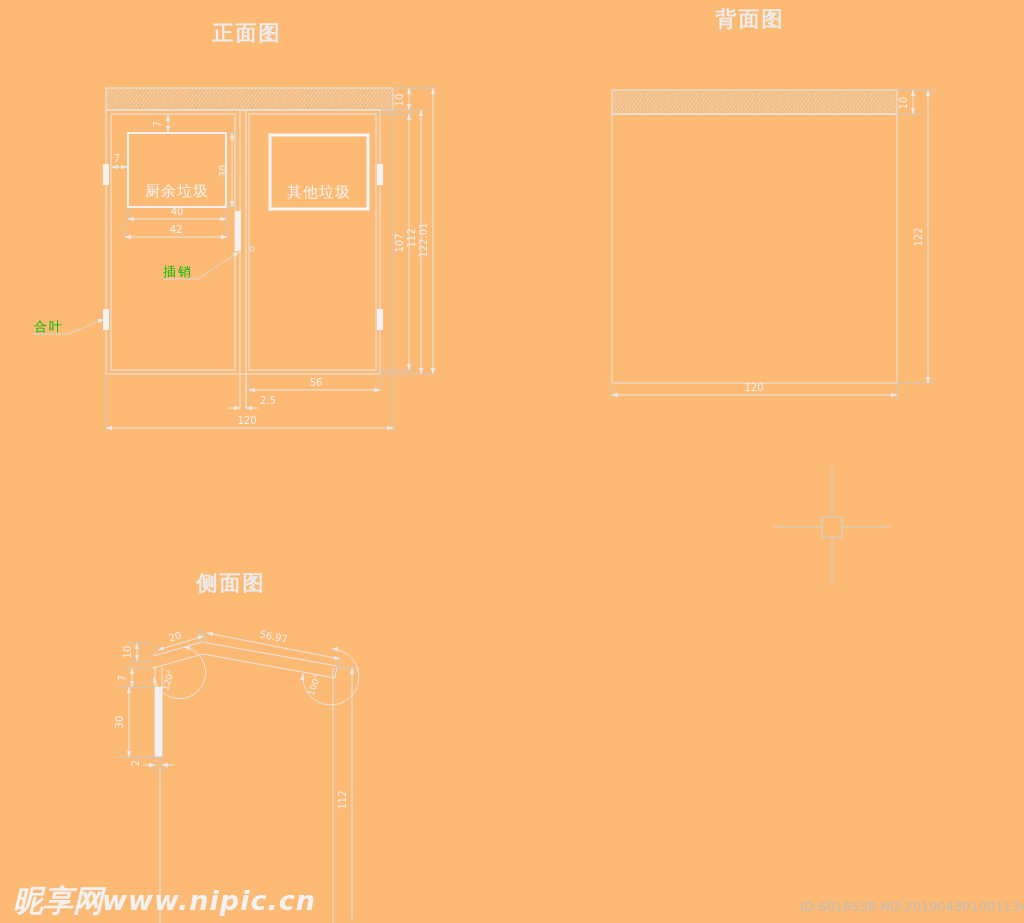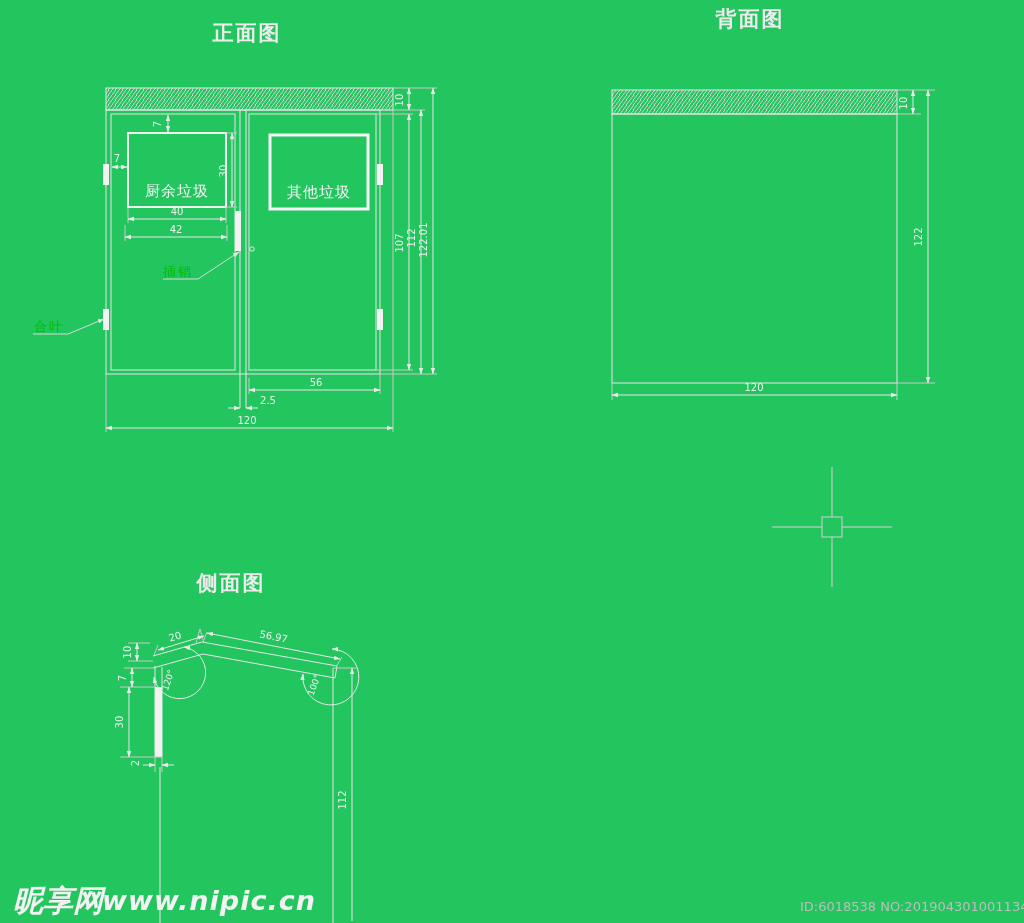--- a/index.html
+++ b/index.html
@@ -1,16 +1,16 @@
 <!DOCTYPE html>
 <html><head>
 <meta charset="utf-8">
 <style>
   html,body{margin:0;padding:0;background:#000;}
-  .sheet{position:relative;width:1024px;height:923px;background:#22c55e;overflow:hidden;
+  .sheet{position:relative;width:1024px;height:923px;background:#fdba74;overflow:hidden;
          font-family:"DejaVu Sans",sans-serif;}
   svg{display:block;}
   svg text{fill:#ececec;font-family:"DejaVu Sans",sans-serif;}
   .ln{stroke:#e6e6e6;stroke-width:1;fill:none;}
   .ln2{stroke:#f0f0f0;stroke-width:2;fill:none;}
   .ln3{stroke:#f5f5f5;stroke-width:3;fill:none;}
   .ext{stroke:#c9c9c9;stroke-width:1;fill:none;}
   .dim{stroke:#e6e6e6;stroke-width:1;fill:none;}
   .leader{stroke:#d9d9d9;stroke-width:1;fill:none;}
   .cross{stroke:#d2d2d2;stroke-width:1;fill:none;}

